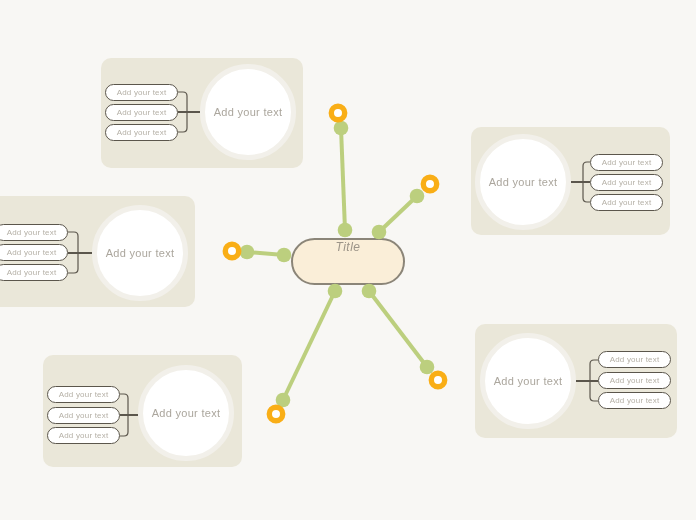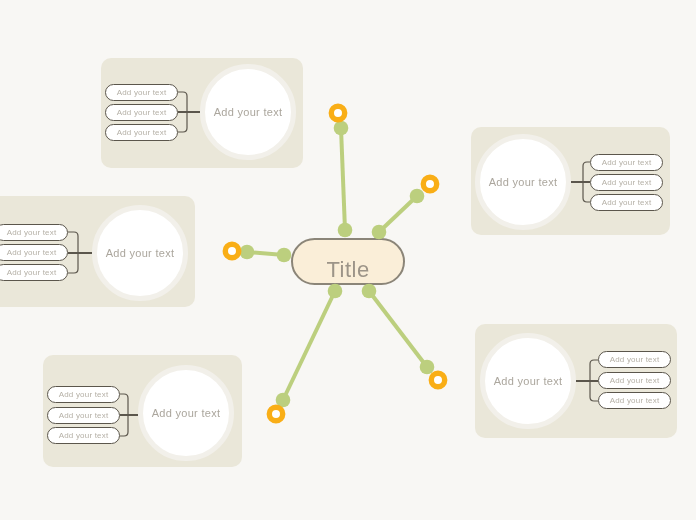--- a/index.html
+++ b/index.html
@@ -44,24 +44,25 @@
     width:100%; height:100%;
     pointer-events:none;
   }
   .center-node {
     position:absolute;
     left:291px; top:238px;
     width:110px; height:43px;
     background:#faeed8;
     border:2px solid #8b8578;
     border-radius:24px;
-    display:flex; align-items:flex-end; justify-content:center;
-    font-size:22px;
+    display:flex; align-items:flex-start; justify-content:center;
+    font-size:12px;
     color:#9c9488;
     letter-spacing:.5px;
+    font-style:italic;
   }
   #branches {
     position:absolute; left:0; top:0;
     pointer-events:none;
   }
 </style>
 </head>
 <body>
 
 <div class="card" style="left:101px; top:58px; width:202px; height:110px;">

